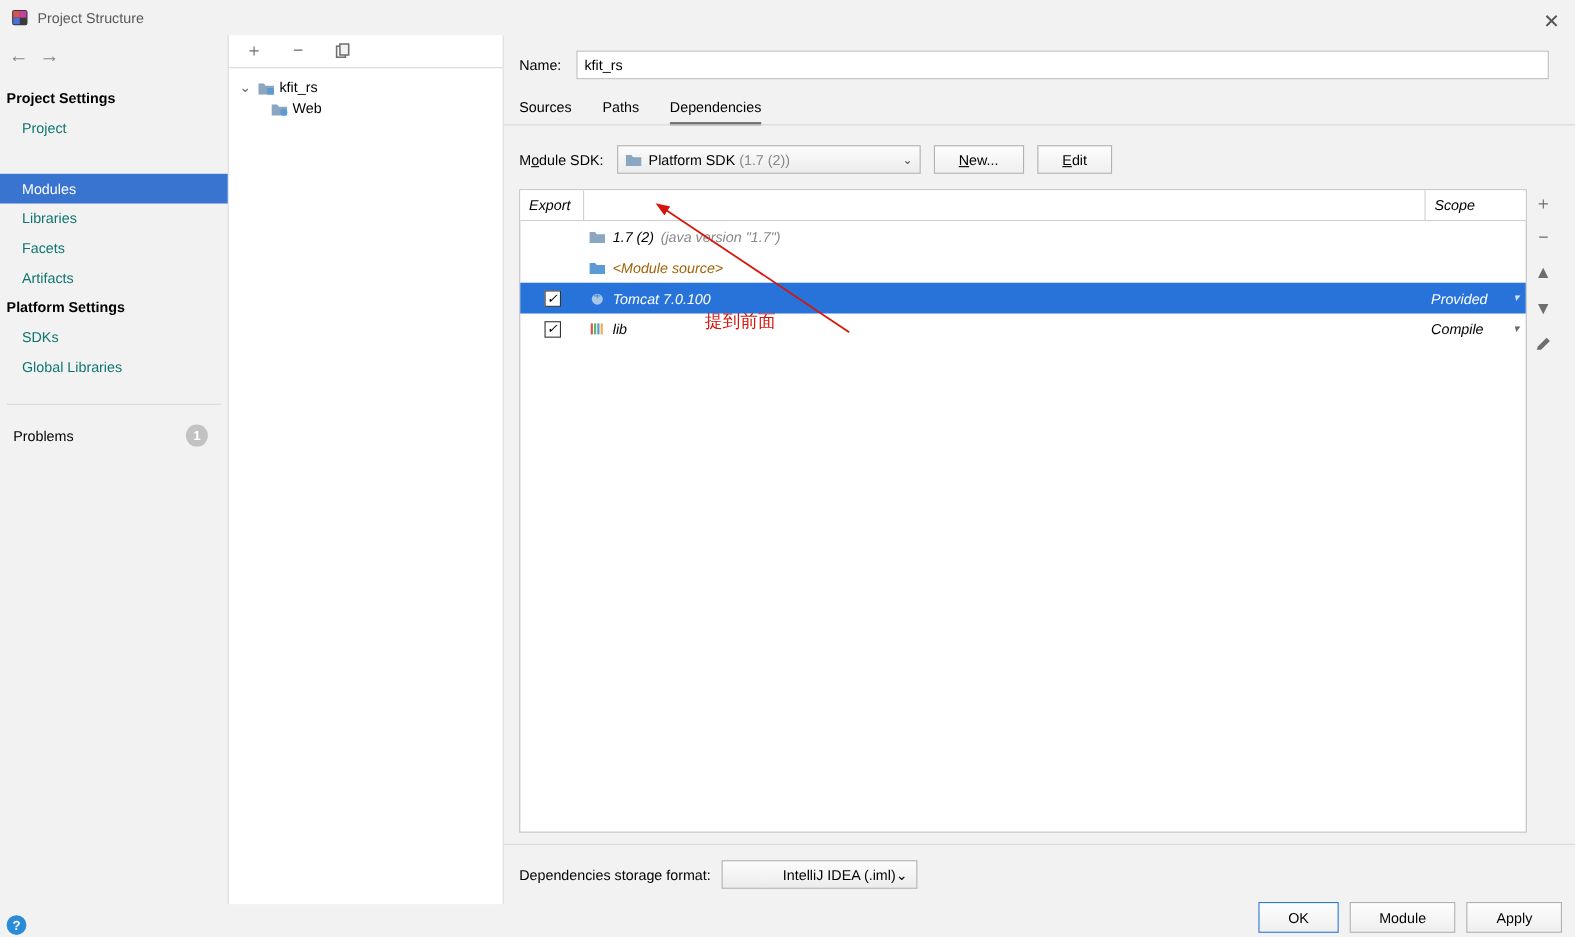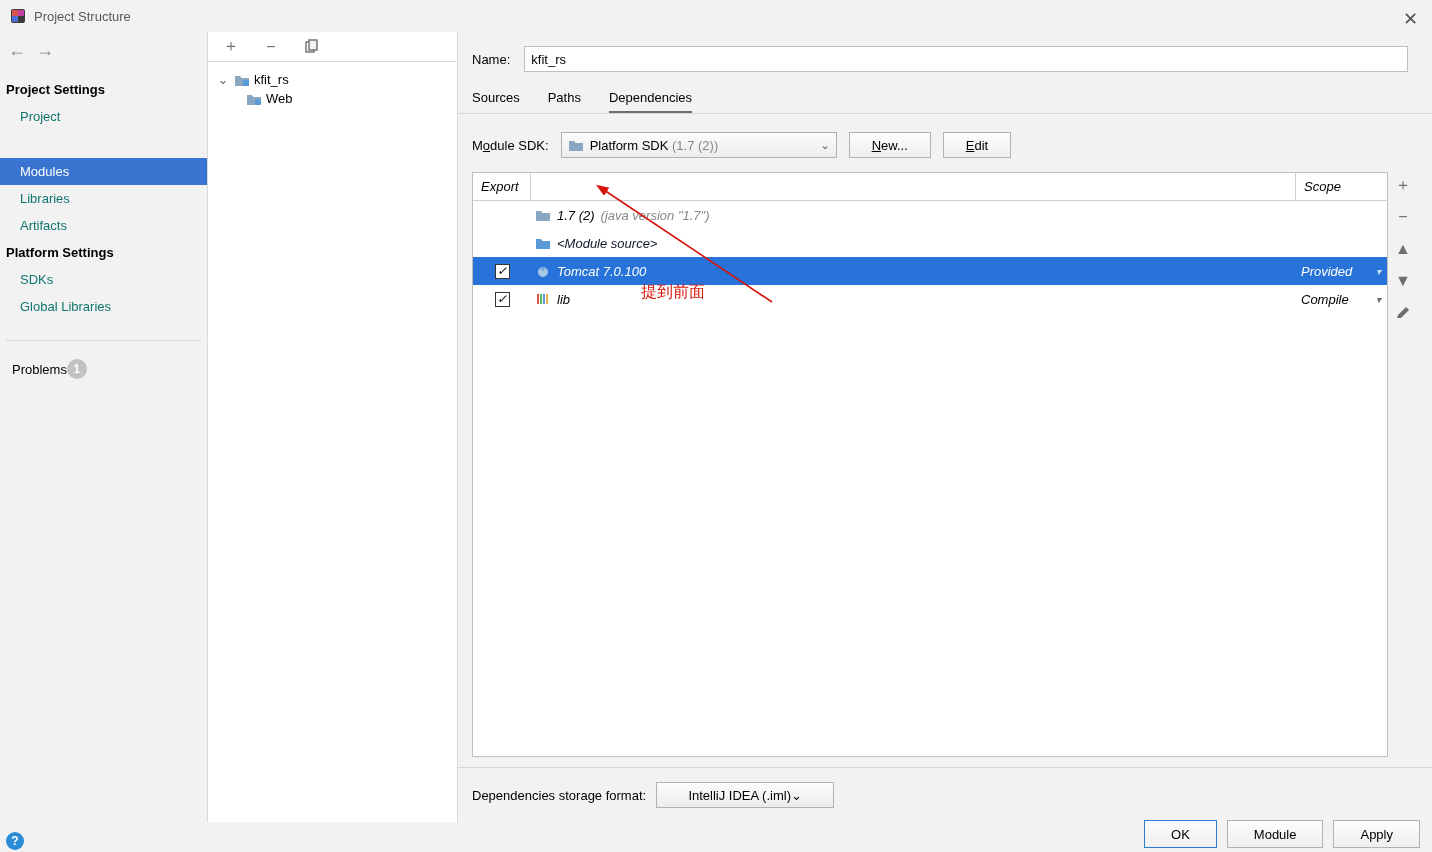--- a/index.html
+++ b/index.html
@@ -15,21 +15,21 @@
     
     .main { display: flex; height: 790px; }
     
     
     .sidebar { width: 208px; background: #f2f2f2; padding-top: 4px; border-right: 1px solid #d8d8d8; }
     .nav-toolbar { height: 28px; display: flex; align-items: center; gap: 10px; padding-left: 8px; margin-bottom: 12px; }
     .nav-arrow { color: #888; font-size: 18px; display: inline-flex; width: 18px; height: 18px; align-items: center; justify-content: center; }
     .section-header { font-weight: 700; font-size: 13px; padding: 6px 8px 6px 6px; color: #000; }
     .nav-item { padding: 6px 8px 6px 20px; font-size: 13px; color: #0f766e; }
     .nav-item.selected { background: #3874d0; color: #fff; margin-top: 28px; }
-    .problems-row { display: flex; justify-content: flex-start; align-items: center; padding: 6px 12px 6px 6px; margin-top: 20px; border-top: 1px solid #d8d8d8; margin-left: 6px; margin-right: 6px; padding-top: 18px; }
+    .problems-row { display: flex; justify-content: space-between; align-items: center; padding: 6px 12px 6px 6px; margin-top: 20px; border-top: 1px solid #d8d8d8; margin-left: 6px; margin-right: 6px; padding-top: 18px; }
     .problems-badge { width: 20px; height: 20px; border-radius: 10px; background: #c2c2c2; color: #fff; display: inline-flex; align-items: center; justify-content: center; font-size: 12px; font-weight: 700; }
     
     
     .tree-panel { width: 250px; background: #fff; border-right: 1px solid #d8d8d8; }
     .tree-toolbar { height: 30px; display: flex; align-items: center; gap: 22px; padding-left: 14px; border-bottom: 1px solid #d8d8d8; }
     .tb-btn { color: #6e6e6e; font-size: 16px; display: inline-flex; width: 18px; height: 18px; align-items: center; justify-content: center; }
     .tree-body { padding: 8px 4px; }
     .tree-row { display: flex; align-items: center; gap: 4px; padding: 2px 4px; }
     .tree-indent-1 { padding-left: 34px; }
     .chevron { color: #6e6e6e; display: inline-block; width: 14px; text-align: center; }
@@ -60,35 +60,35 @@
     .dep-header { display: flex; height: 28px; border-bottom: 1px solid #d0d0d0; background: #fff; }
     .dep-h-export { width: 58px; padding: 6px 8px; border-right: 1px solid #d0d0d0; font-size: 13px; }
     .dep-h-name { flex: 1; }
     .dep-h-scope { width: 92px; padding: 6px 8px; border-left: 1px solid #d0d0d0; font-size: 13px; }
     .dep-row { display: flex; height: 28px; align-items: center; }
     .dep-row.sel { background: #2773d9; color: #fff; }
     .dep-export-cell { width: 58px; display: flex; align-items: center; justify-content: center; }
     .dep-check { width: 15px; height: 15px; border: 1px solid #333; display: inline-flex; align-items: center; justify-content: center; font-size: 12px; background: #fff; color: #000; }
     .dep-name-cell { flex: 1; display: flex; align-items: center; gap: 6px; padding-left: 4px; font-size: 13px; }
     .dep-name-cell .dim { color: #888; }
-    .link { color: #0f172a; }
+    .link { color: #a16207; }
     .dep-scope-cell { width: 92px; padding: 0 6px; display: flex; align-items: center; justify-content: space-between; font-size: 13px; }
     .scope-chev { font-size: 10px; color: #666; }
     .dep-row.sel .scope-chev { color: #cfe0f5; }
     
     .dep-side { width: 30px; display: flex; flex-direction: column; align-items: center; gap: 10px; padding: 2px 0; }
     .side-btn { width: 22px; height: 22px; display: inline-flex; align-items: center; justify-content: center; color: #6e6e6e; font-size: 16px; }
     
     
     .annotation { position: absolute; left: 134px; top: 150px; pointer-events: none; }
     .anno-text { position: absolute; left: 183px; top: 250px; color: #d8140a; font-size: 16px; white-space: nowrap; pointer-events: none; }
     
     
     .storage-row { display: flex; align-items: center; gap: 10px; padding: 14px; border-top: 1px solid #d8d8d8; margin-top: 10px; }
-    .storage-select { width: 178px; height: 26px; background: linear-gradient(#fcfcfc, #ececec); border: 1px solid #b2b2b2; display: flex; align-items: center; justify-content: center; padding: 0 8px; font-size: 13px; }
+    .storage-select { width: 178px; height: 26px; background: linear-gradient(#fcfcfc, #ececec); border: 1px solid #b2b2b2; display: flex; align-items: center; justify-content: flex-end; padding: 0 8px; font-size: 13px; }
     
     
     .bottom-bar { position: absolute; bottom: 0; right: 12px; display: flex; gap: 10px; padding: 4px 0; }
     .bottom-bar .btn { padding: 0 26px; height: 28px; }
     .btn.primary { border: 1.5px solid #2a7bd4; }
     .help-icon { position: absolute; bottom: 2px; left: 6px; width: 18px; height: 18px; border-radius: 9px; background: #2a8cd6; color: #fff; display: inline-flex; align-items: center; justify-content: center; font-size: 12px; font-weight: 700; }
     
     
     .mini-icon { width: 16px; height: 14px; display: inline-block; }
   </style>
@@ -112,20 +112,21 @@
 
   <div class="sidebar">
     <div class="nav-toolbar">
       <span class="nav-arrow">←</span>
       <span class="nav-arrow">→</span>
     </div>
     <div class="section-header">Project Settings</div>
     <div class="nav-item">Project</div>
     <div class="nav-item selected">Modules</div>
     <div class="nav-item">Libraries</div>
+    <div class="nav-item">Facets</div>
     <div class="nav-item">Artifacts</div>
     <div class="section-header">Platform Settings</div>
     <div class="nav-item">SDKs</div>
     <div class="nav-item">Global Libraries</div>
     <div class="problems-row">
       <span>Problems</span>
       <span class="problems-badge">1</span>
     </div>
   </div>
 

